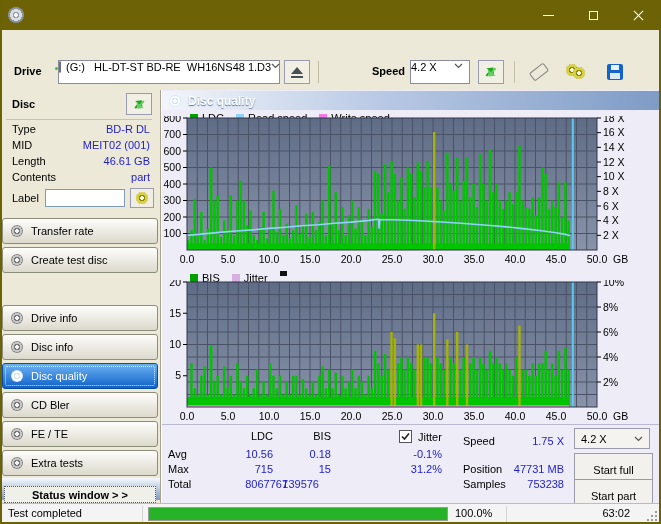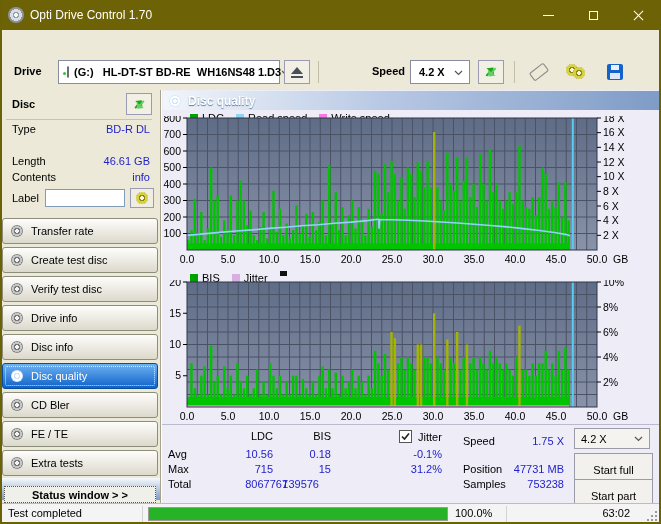--- a/index.html
+++ b/index.html
@@ -21,21 +21,21 @@
   .glyph-close::before { transform:rotate(45deg); } .glyph-close::after { transform:rotate(-45deg); }
 
   
   .menubar { position:absolute; left:0; top:30px; width:661px; height:24px; background:#f7f6f2; border-bottom:1px solid #e3e0d0; display:flex; align-items:center; padding-left:6px; }
   .menu-item { font-size:12px; color:#000; padding:3px 9px; }
   .menu-item u { text-decoration:underline; }
 
   
   .toolbar { position:absolute; left:0; top:54px; width:661px; height:48px; background:#ece9d8; border-bottom:1px solid #c9c5ad; }
   .tb-label { position:absolute; top:11px; font-size:11px; font-weight:bold; color:#000; }
-  .combo { position:absolute; top:6px; height:24px; background:#fff; border:1px solid #8a8aa0; display:flex; align-items:center; font-size:11px; padding-left:8px;font-weight:bold; }
+  .combo { position:absolute; top:6px; height:24px; background:#fff; border:1px solid #8a8aa0; display:flex; align-items:flex-start; font-size:11px; padding-left:0; }
   .combo .chev { margin-left:auto; margin-right:6px; width:9px; height:9px; }
   .chev svg { display:block; }
   .drive-icon { width:16px; height:12px; background:linear-gradient(#cfd4da,#9aa1aa); border:1px solid #6a7077; border-radius:1px; position:relative; margin-right:5px; }
   .drive-icon::after { content:""; position:absolute; right:2px; bottom:2px; width:3px; height:3px; border-radius:50%; background:#35c035; }
   .drive-text { white-space:pre; }
   .tb-btn { position:absolute; top:6px; height:24px; display:flex; align-items:center; justify-content:center; background:#ece9d8; }
   .bordered { border:1px solid #9a9ab0; background:#f2f0e4; }
   .tb-sep { position:absolute; top:7px; width:1px; height:22px; background:#c2bfa6; }
   .eject-glyph { display:flex; flex-direction:column; align-items:center; }
   .eject-tri { width:0; height:0; border-left:6px solid transparent; border-right:6px solid transparent; border-bottom:7px solid #4a5058; }
@@ -114,21 +114,20 @@
                radial-gradient(circle at 10px 10px,#9a9a9a 0 1.2px,transparent 1.5px); }
 </style>
 </head>
 <body>
 
 <div class="window">
   <div class="frame"></div>
 
   <div class="titlebar">
     <span class="title-icon"></span>
-    <span class="title-text">Opti Drive Control 1.70</span>
     <div class="caption-btns">
       <div class="cap-btn">
           <span class="glyph-min"></span>
         </div>
       <div class="cap-btn">
           <span class="glyph-max"></span>
         </div>
       <div class="cap-btn">
           <span class="glyph-close"></span>
         </div>
@@ -195,48 +194,48 @@
           <polygon points="14,8 8,8 8,4 3,9 8,14 8,10 14,10" fill="#66cc66" transform="rotate(-50 8 8)"></polygon>
         </svg>
       </span>
     </div>
     <div class="group-sep"></div>
 
     <div class="info-row" style="top:33px">
       <span class="lbl">Type</span>
       <span class="val">BD-R DL</span>
     </div>
+    <div class="info-row" style="top:49px">
+      <span class="lbl">MID</span>
+      <span class="val">MEIT02 (001)</span>
+    </div>
     <div class="info-row" style="top:65px">
       <span class="lbl">Length</span>
       <span class="val">46.61 GB</span>
     </div>
     <div class="info-row" style="top:81px">
       <span class="lbl">Contents</span>
-      <span class="val">info</span>
+      <span class="val">part</span>
     </div>
 
     <div class="label-row">
       <span class="lbl">Label</span>
       <input class="label-input" value="" style="">
       <span class="label-btn">
           <span class="disc-glyph small"></span>
         </span>
     </div>
 
     <div class="nav-btn" style="top:157px">
         <span class="ic disc-glyph small gray"></span>
         <span>Create test disc</span>
       </div>
     <div class="nav-btn" style="top:128px">
         <span class="ic disc-glyph small gray"></span>
         <span>Transfer rate</span>
-      </div>
-    <div class="nav-btn" style="top:186px">
-        <span class="ic disc-glyph small gray"></span>
-        <span>Verify test disc</span>
       </div>
     <div class="nav-btn" style="top:215px">
         <span class="ic disc-glyph small gray"></span>
         <span>Drive info</span>
       </div>
     <div class="nav-btn" style="top:244px">
         <span class="ic disc-glyph small gray"></span>
         <span>Disc info</span>
       </div>
     <div class="nav-btn selected" style="top:273px">

